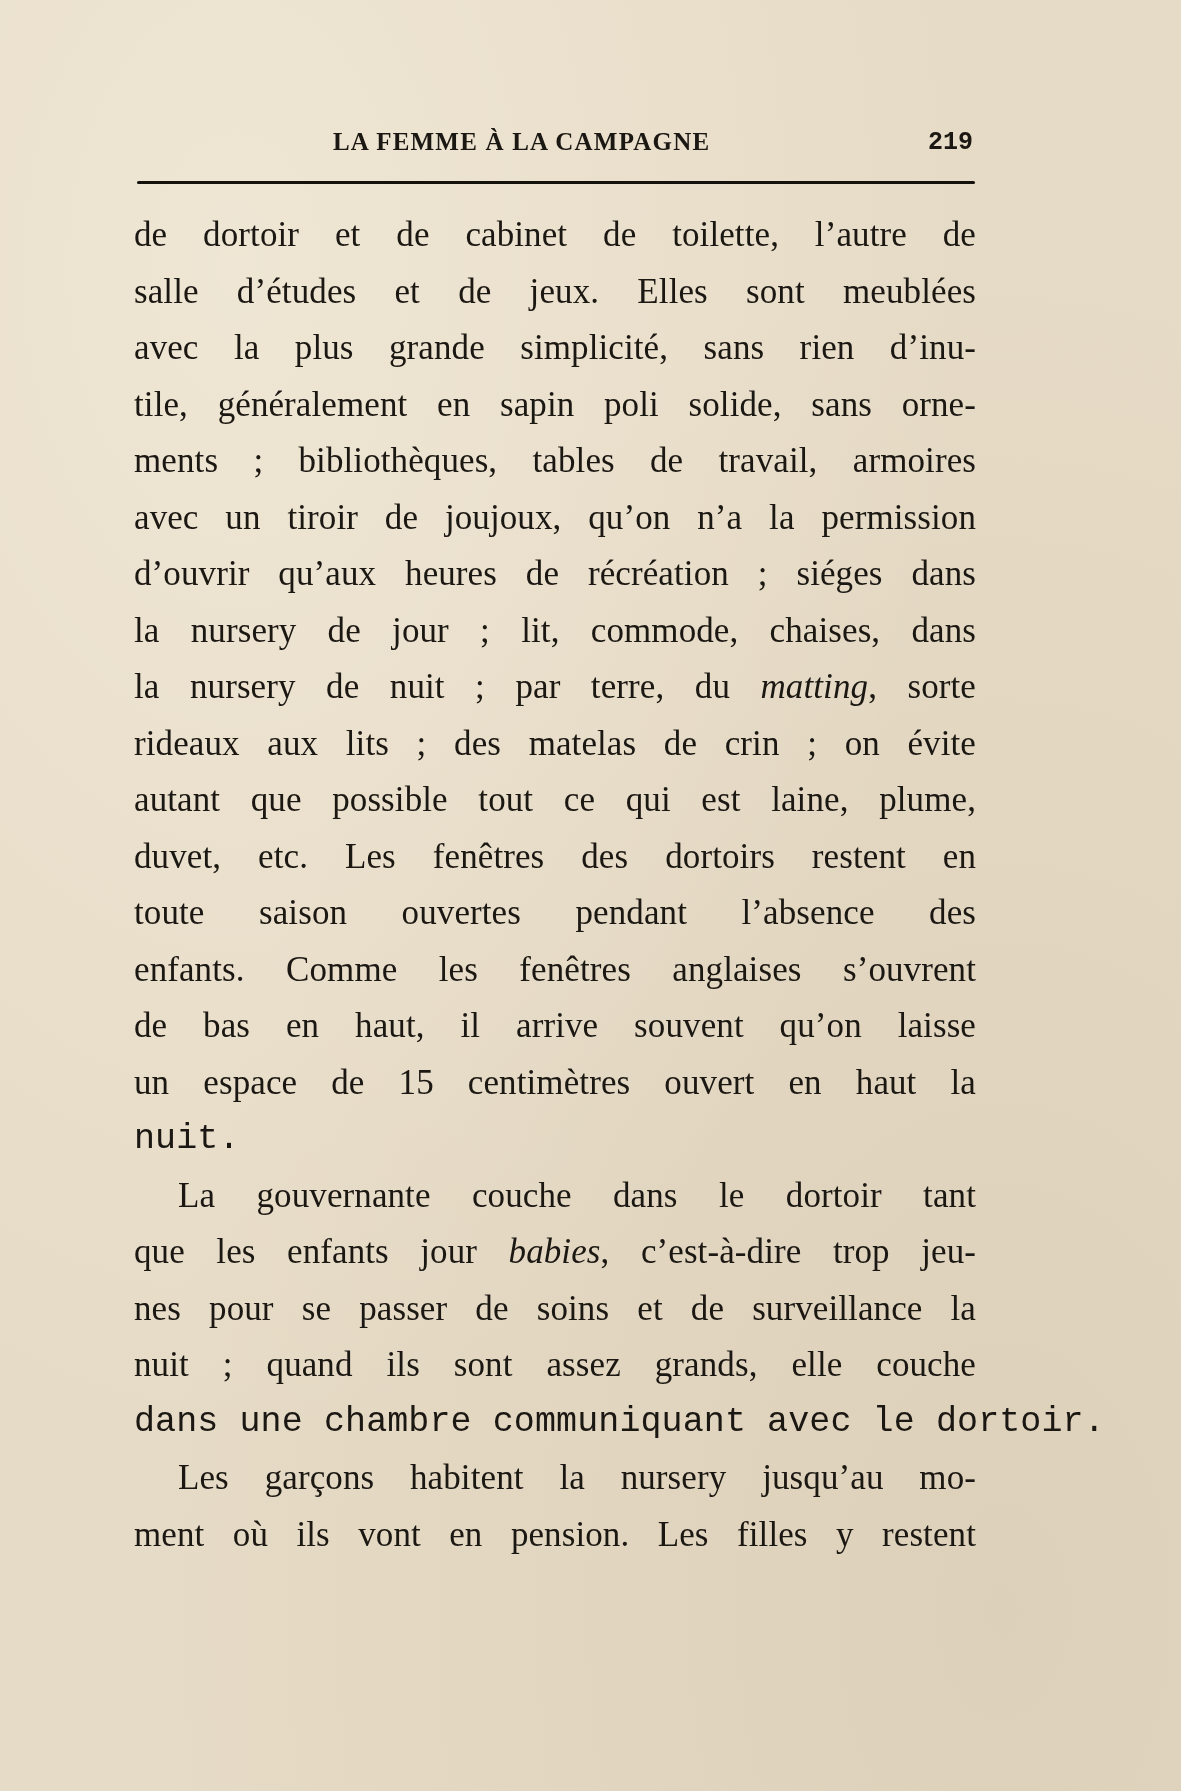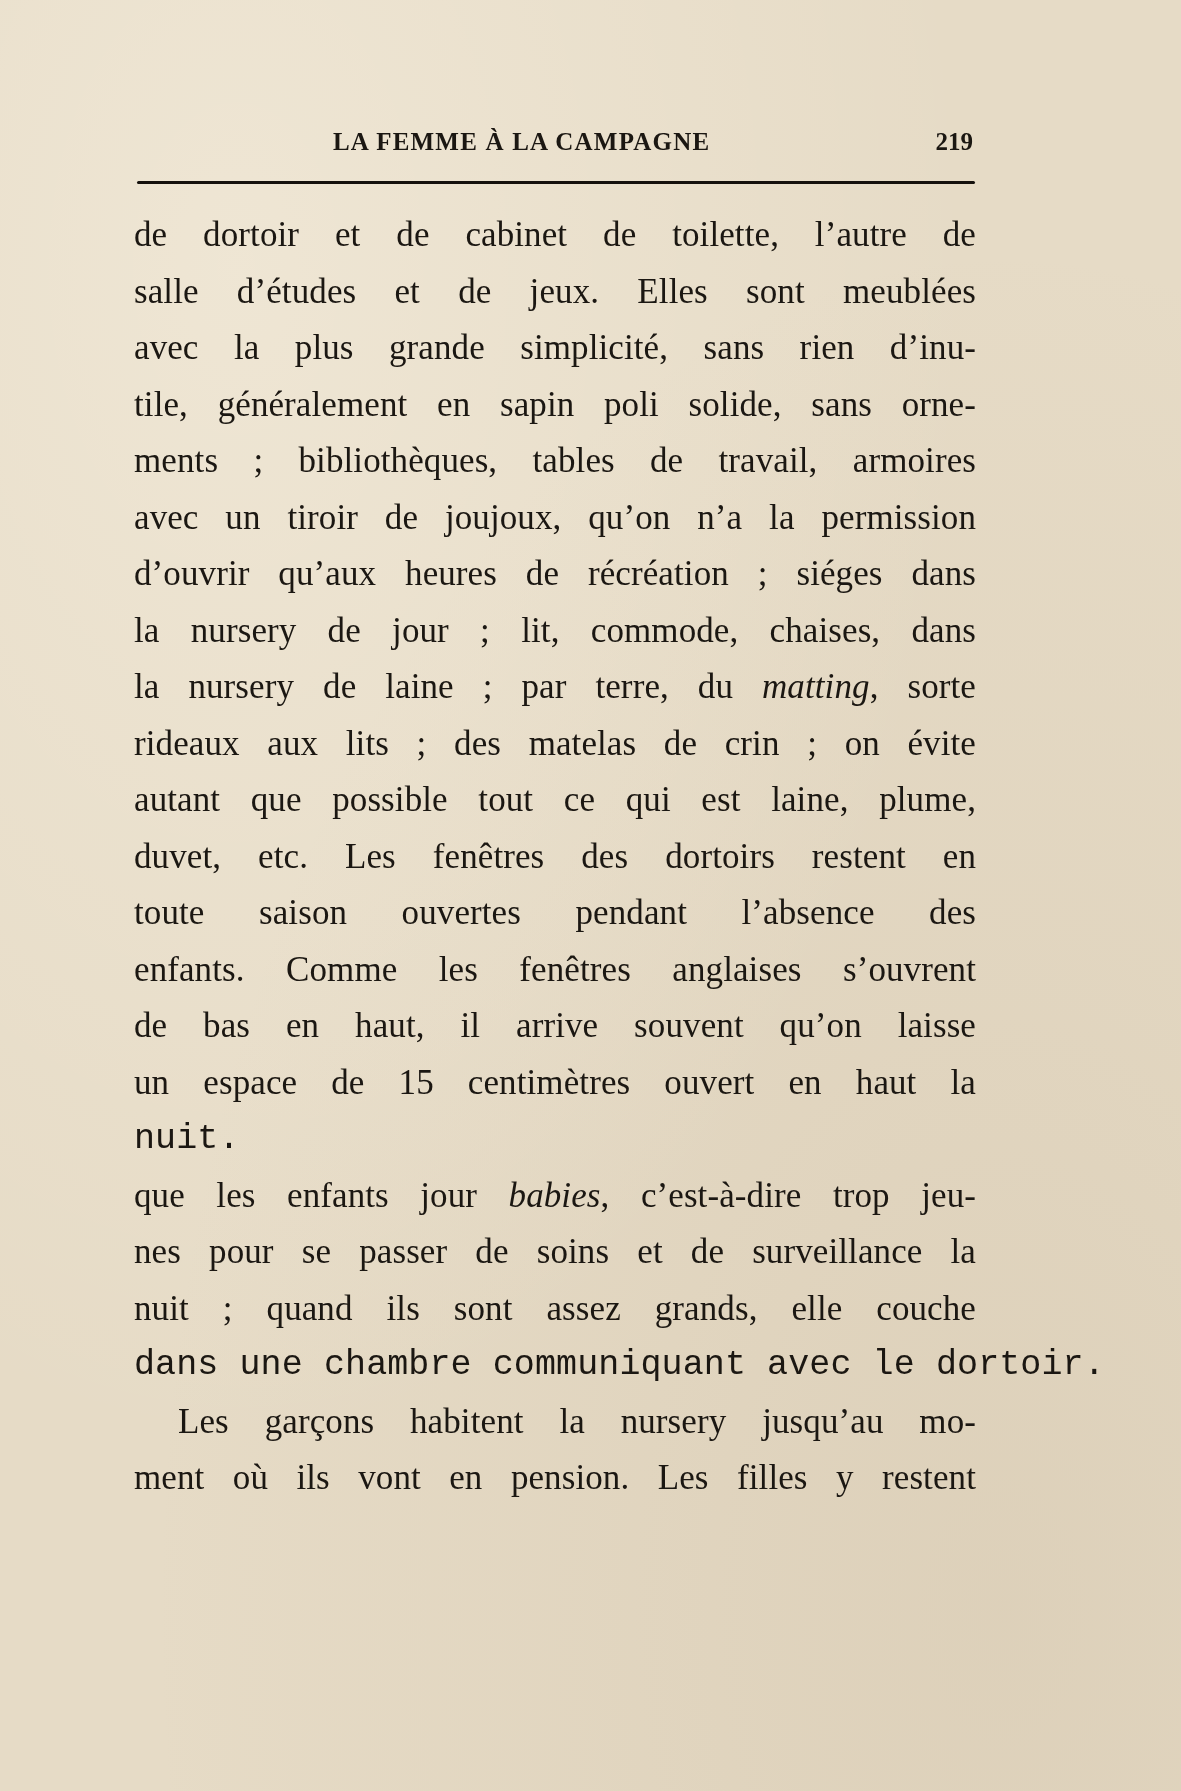--- a/index.html
+++ b/index.html
@@ -40,20 +40,21 @@
       letter-spacing: 1.2px;
       font-weight: bold;
       white-space: nowrap;
     }
     .page-number {
       position: absolute;
       right: 6px;
       top: 6px;
       font-size: 25px;
       font-weight: bold;
+      font-family: Liberation Mono, monospace;
     }
     .head-rule {
       position: absolute;
       left: 137px;
       top: 181px;
       width: 838px;
       height: 3px;
       background: #15110d;
       border-radius: 2px;
     }
@@ -100,29 +101,30 @@
 
   <div class="body-text" id="body-text">
       <div class="line"><span class="seg">de dortoir et de cabinet de toilette, l’autre de</span></div>
       <div class="line"><span class="seg">salle d’études et de jeux. Elles sont meublées</span></div>
       <div class="line"><span class="seg">avec la plus grande simplicité, sans rien d’inu-</span></div>
       <div class="line"><span class="seg">tile, généralement en sapin poli solide, sans orne-</span></div>
       <div class="line"><span class="seg">ments ; bibliothèques, tables de travail, armoires</span></div>
       <div class="line"><span class="seg">avec un tiroir de joujoux, qu’on n’a la permission</span></div>
       <div class="line"><span class="seg">d’ouvrir qu’aux heures de récréation ; siéges dans</span></div>
       <div class="line"><span class="seg">la nursery de jour ; lit, commode, chaises, dans</span></div>
-      <div class="line"><span class="seg">la nursery de laine ; par terre, du </span><em class="seg">matting</em><span class="seg">, sorte</span></div>
+      <div class="line"><span class="seg">la nursery de nuit ; par terre, du </span><em class="seg">matting</em><span class="seg">, sorte</span></div>
       <div class="line"><span class="seg">rideaux aux lits ; des matelas de crin ; on évite</span></div>
       <div class="line"><span class="seg">autant que possible tout ce qui est laine, plume,</span></div>
       <div class="line"><span class="seg">duvet, etc. Les fenêtres des dortoirs restent en</span></div>
       <div class="line"><span class="seg">toute saison ouvertes pendant l’absence des</span></div>
       <div class="line"><span class="seg">enfants. Comme les fenêtres anglaises s’ouvrent</span></div>
       <div class="line"><span class="seg">de bas en haut, il arrive souvent qu’on laisse</span></div>
       <div class="line"><span class="seg">un espace de 15 centimètres ouvert en haut la</span></div>
       <div class="line last"><span class="seg">nuit.</span></div>
+      <div class="line indent"><span class="seg">La gouvernante couche dans le dortoir tant</span></div>
       <div class="line"><span class="seg">que les enfants jour </span><em class="seg">babies</em><span class="seg">, c’est-à-dire trop jeu-</span></div>
       <div class="line"><span class="seg">nes pour se passer de soins et de surveillance la</span></div>
       <div class="line"><span class="seg">nuit ; quand ils sont assez grands, elle couche</span></div>
       <div class="line last"><span class="seg">dans une chambre communiquant avec le dortoir.</span></div>
       <div class="line indent"><span class="seg">Les garçons habitent la nursery jusqu’au mo-</span></div>
       <div class="line"><span class="seg">ment où ils vont en pension. Les filles y restent</span></div>
     </div>
 </div>
 
 </body></html>

